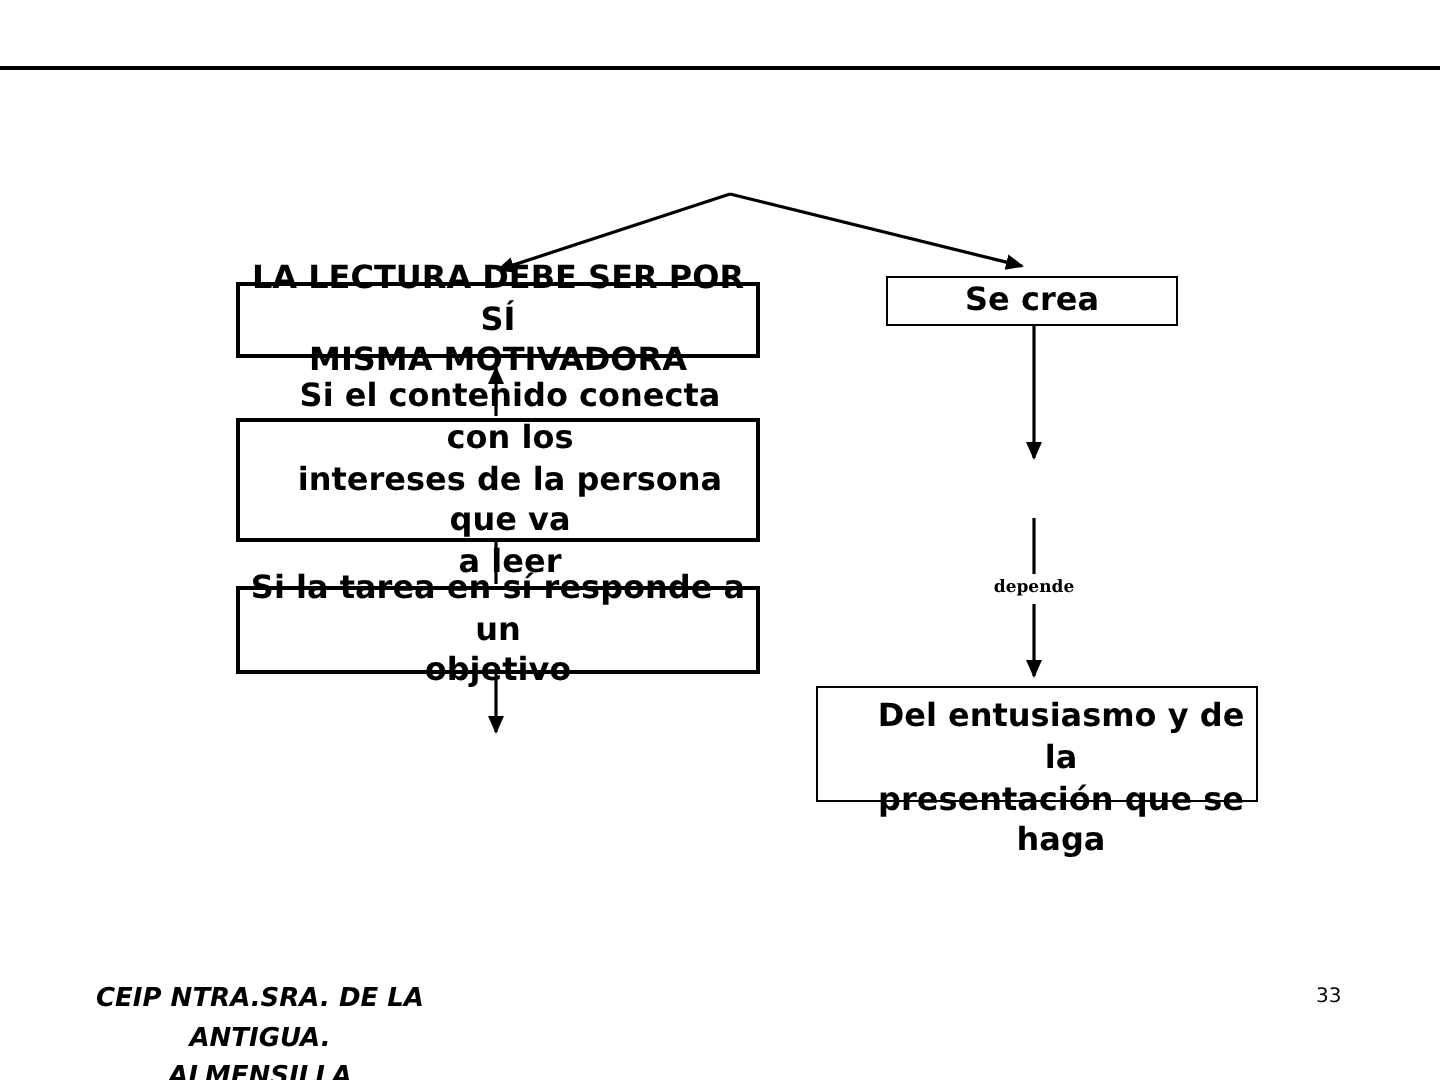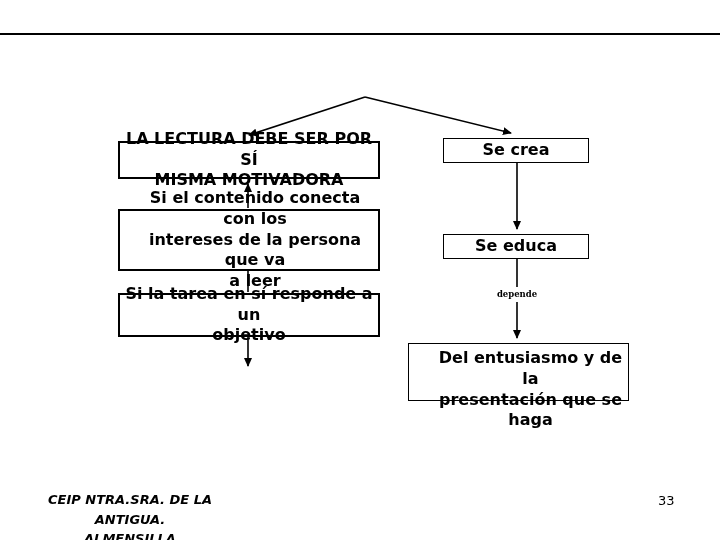--- a/index.html
+++ b/index.html
@@ -53,21 +53,21 @@
 
   .arrows{position:absolute;inset:0;pointer-events:none;}
 
   
   .footer-school{
     position:absolute;left:44px;top:490px;width:172px;
     text-align:center;font-size:13px;font-weight:bold;font-style:italic;
     line-height:1.5;white-space:pre-line;
   }
   .page-number{
-    position:absolute;left:658px;top:493px;font-size:13px;
+    position:absolute;left:658px;top:493px;font-size:10px;
   }
 </style>
 </head>
 <body>
 
 <div class="slide">
 
   <div class="header-rule"></div>
 
 
@@ -91,21 +91,20 @@
 
   <div class="box box-l1">LA LECTURA DEBE SER POR SÍ
 MISMA MOTIVADORA</div>
   <div class="box box-l2">Si el contenido conecta con los
 intereses de la persona que va
 a leer</div>
   <div class="box box-l3">Si la tarea en sí responde a un
 objetivo</div>
 
   <div class="box box-r1">Se crea</div>
-  <div class="box box-r2">Se educa</div>
   <div class="connector-label">depende</div>
   <div class="box box-r3">Del entusiasmo y de la
 presentación que se haga</div>
 
   <div class="footer-school">CEIP NTRA.SRA. DE LA ANTIGUA.
 ALMENSILLA</div>
   <div class="page-number">33</div>
 
 </div>
 

